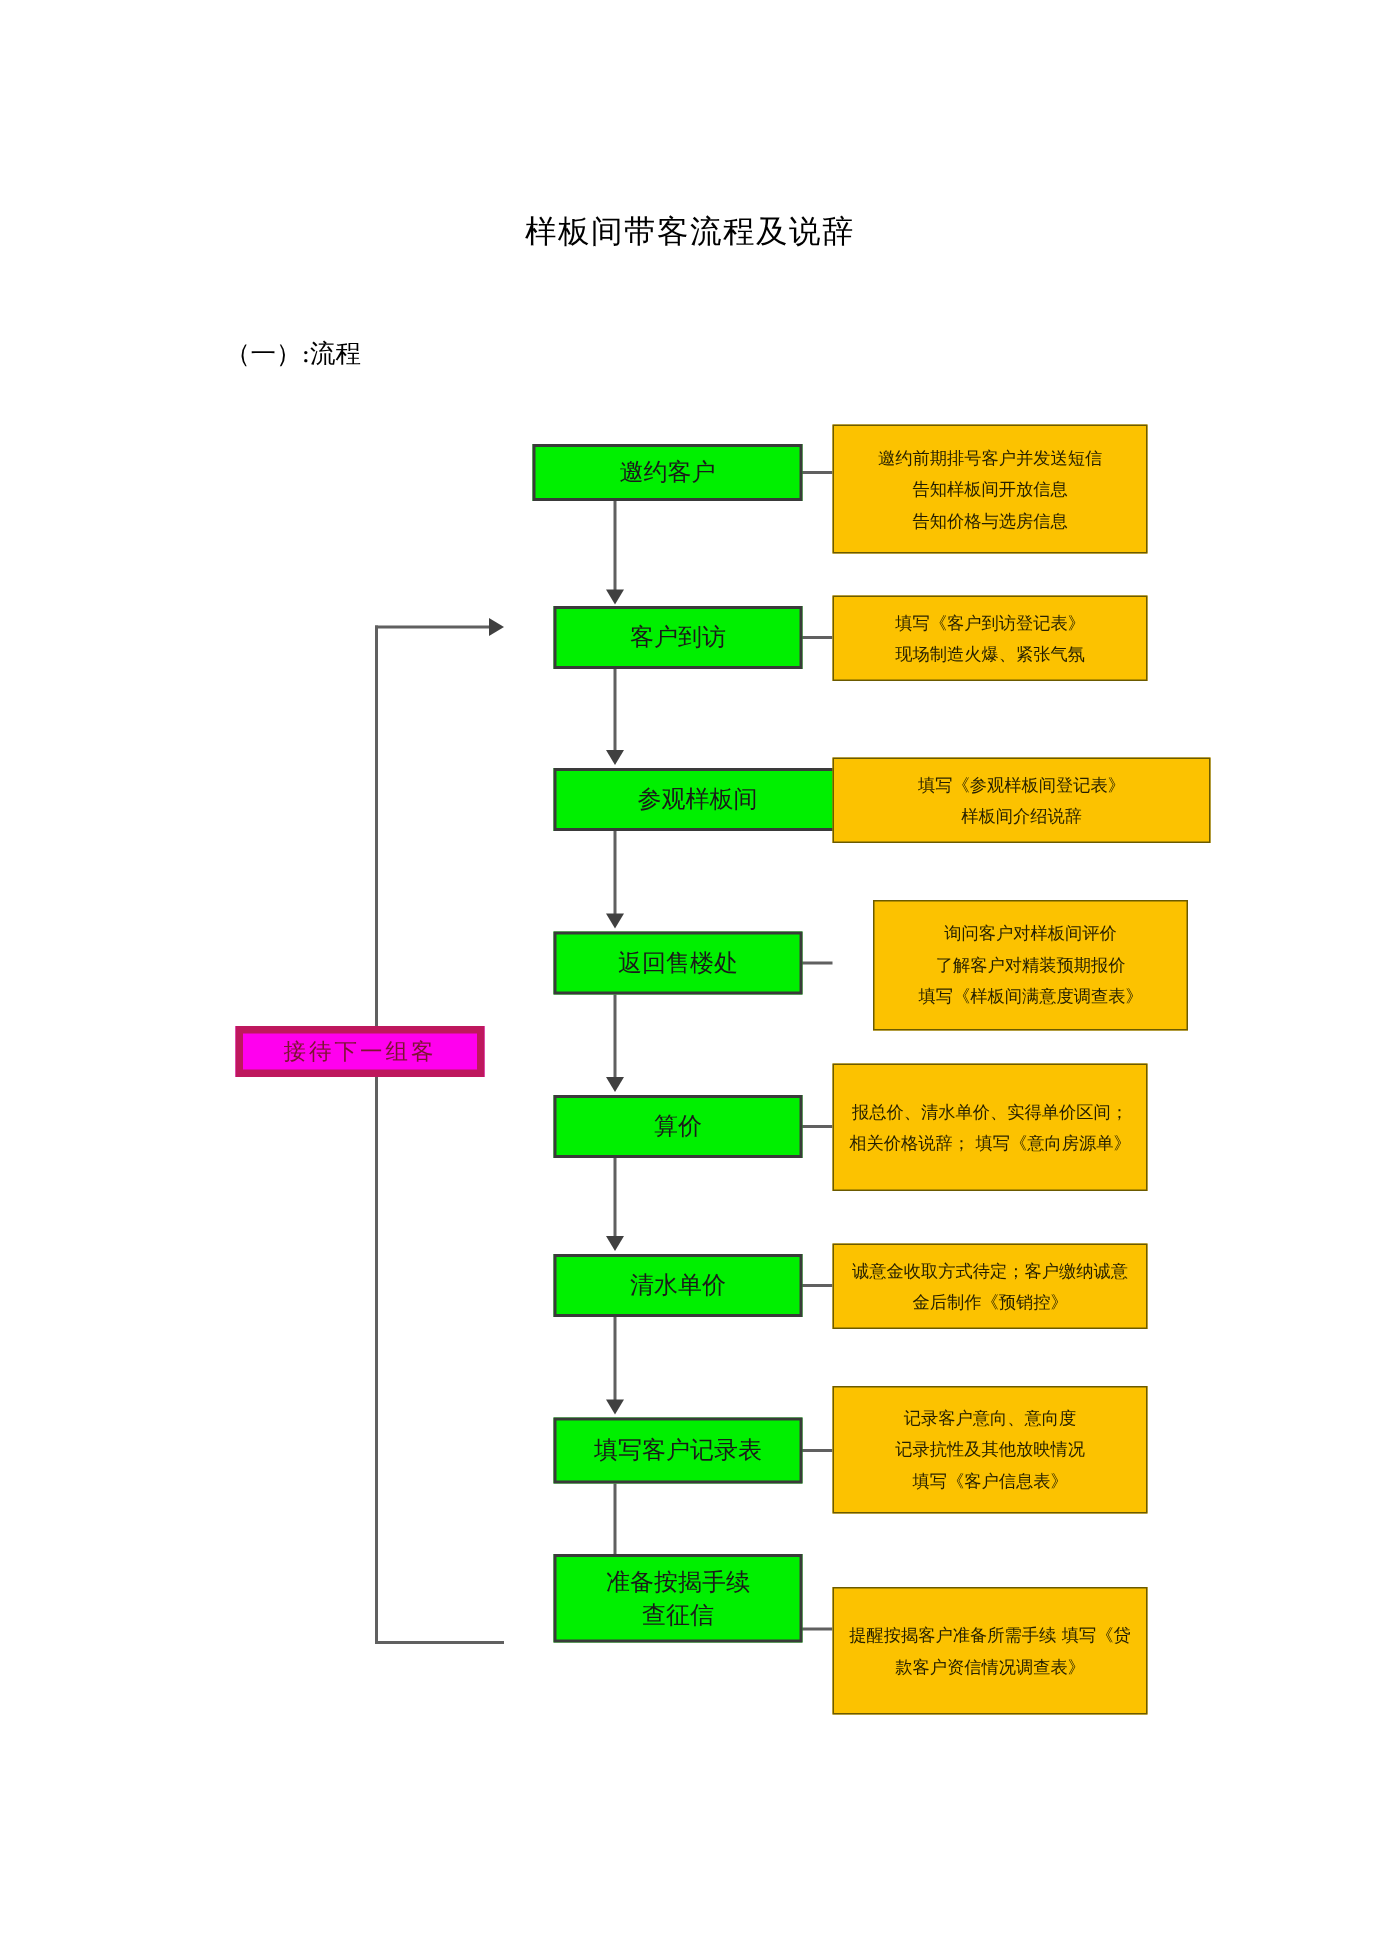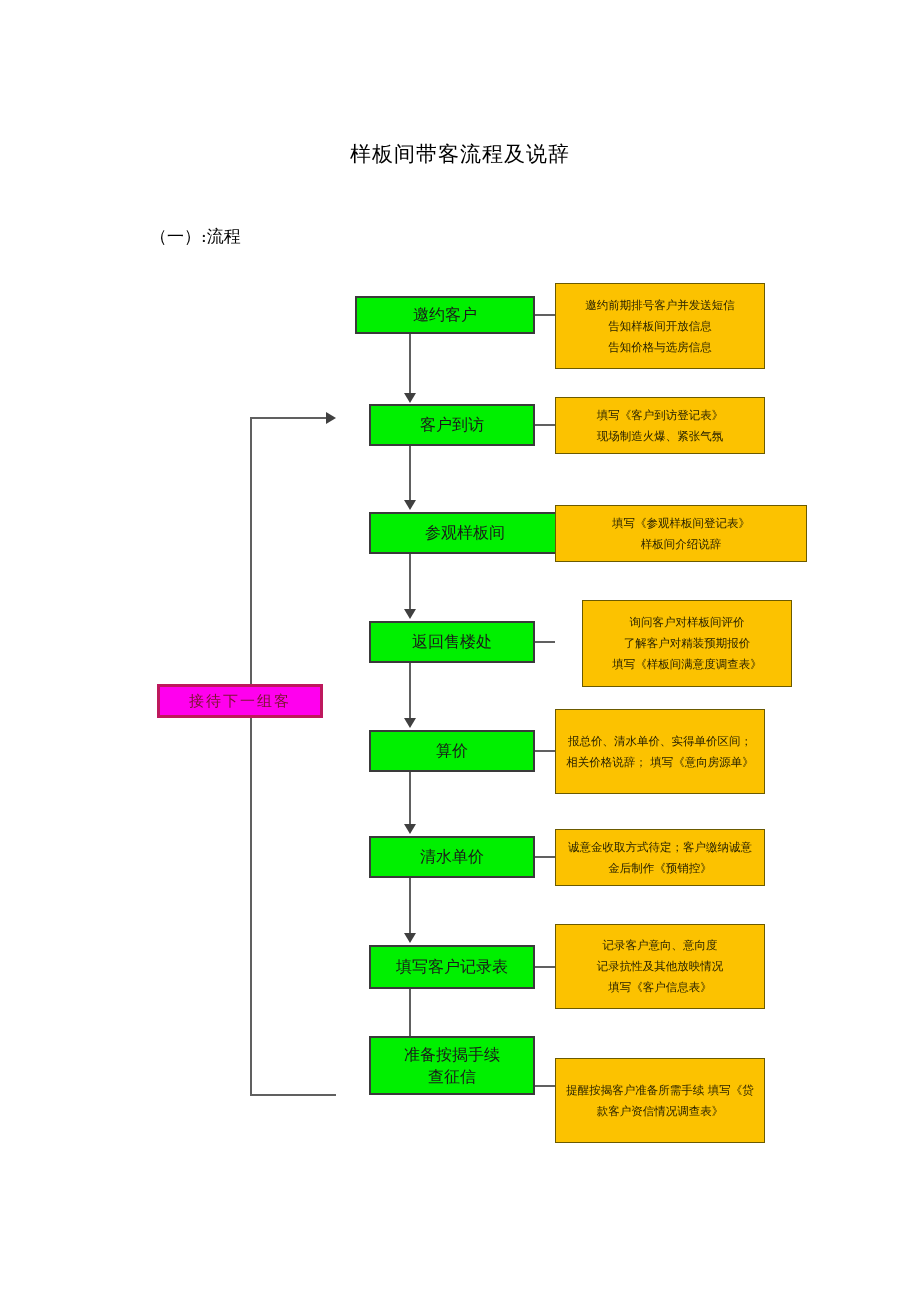--- a/index.html
+++ b/index.html
@@ -84,21 +84,21 @@
   }
   .note-box.wrapped {
     white-space: normal;
   }
 
   
   .recycle-box {
     position: absolute;
     box-sizing: border-box;
     background: #ff00ee;
-    border: 3px solid #be185d;
+    border: 5px solid #be185d;
     display: flex;
     align-items: center;
     justify-content: center;
     text-align: center;
     font-family: "DejaVu Serif", "Liberation Serif", serif;
     font-size: 15px;
     line-height: 20px;
     color: #7a1530;
     letter-spacing: 2px;
     z-index: 2;

